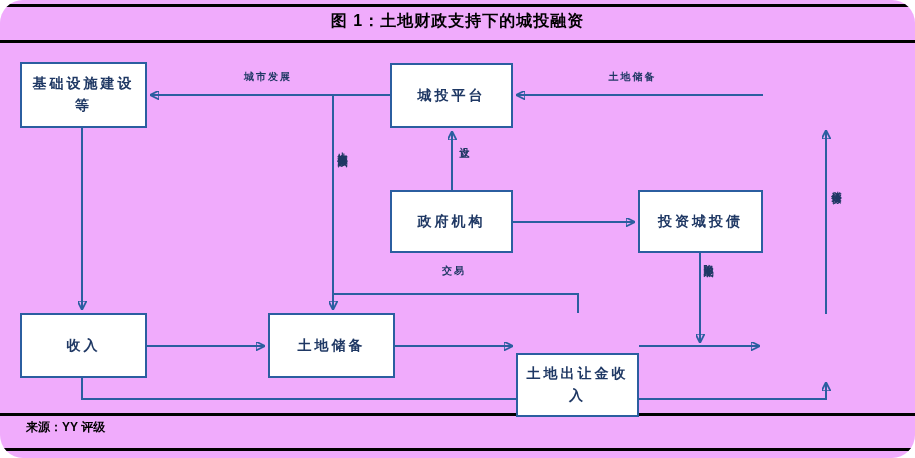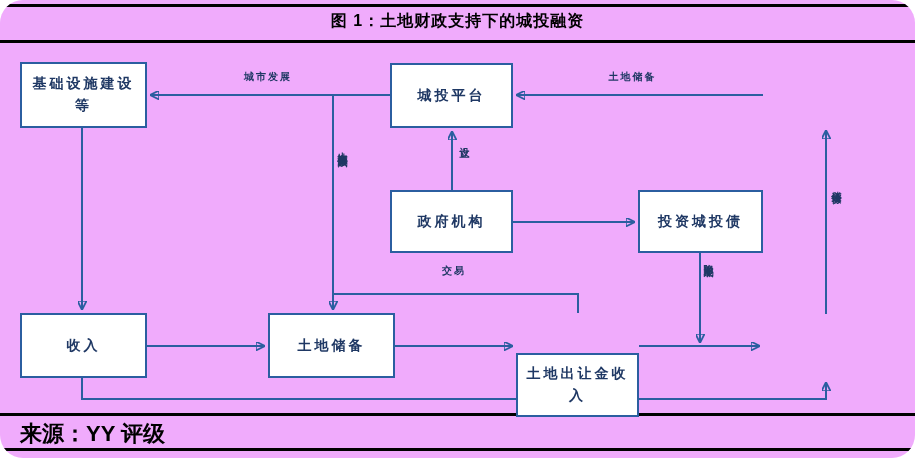--- a/index.html
+++ b/index.html
@@ -36,24 +36,24 @@
     text-align: center;
     font-family: "Liberation Sans", sans-serif;
     font-weight: bold;
     font-size: 16px;
     color: #000000;
     letter-spacing: 1px;
   }
   .fig-source {
     position: absolute;
     top: 419px;
-    left: 20px;
+    left: 26px;
     font-family: "Liberation Sans", sans-serif;
     font-weight: bold;
-    font-size: 22px;
+    font-size: 12px;
     color: #000000;
   }
 
   
   #arrows {
     position: absolute;
     top: 0;
     left: 0;
     z-index: 1;
   }

